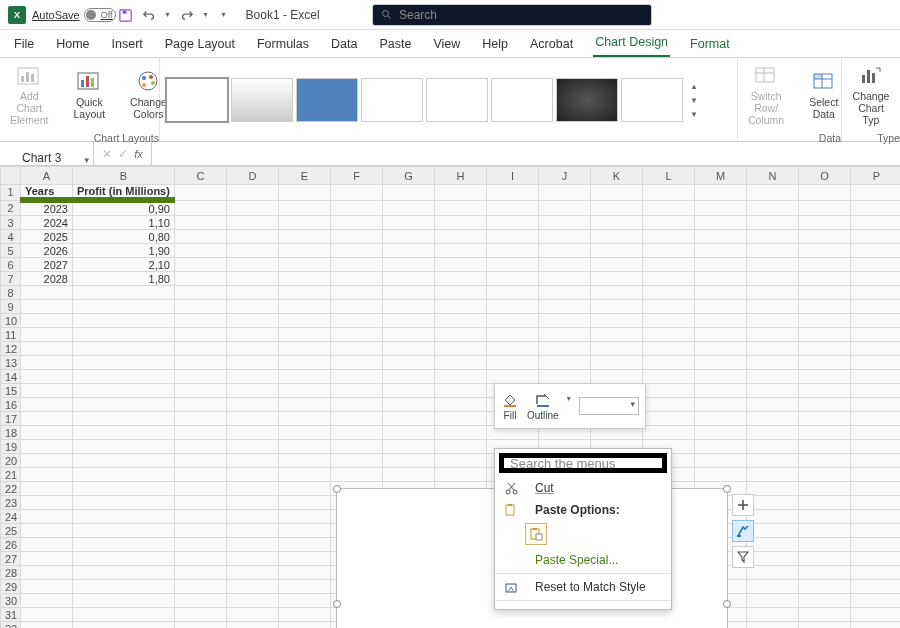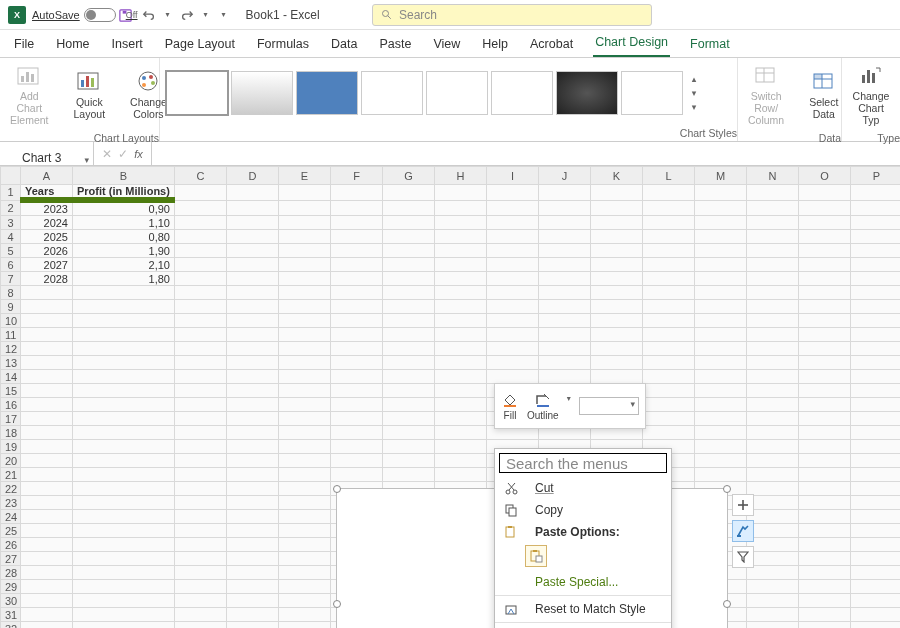--- a/index.html
+++ b/index.html
@@ -4,26 +4,26 @@
 <style>
   * { box-sizing: border-box; margin: 0; padding: 0; font-family: "Segoe UI", Arial, sans-serif; }
   body { background: #fafafa; width: 900px; height: 628px; overflow: hidden; font-size: 12px; color: #333; position: relative; }
 
   
   .titlebar { height: 30px; background: #fff; border-bottom: 1px solid #e0e0e0; display: flex; align-items: center; padding: 0 8px; gap: 6px; }
   .excel-icon { width: 18px; height: 18px; background: #1e7145; color: #fff; font-size: 9px; display: flex; align-items: center; justify-content: center; font-weight: bold; border-radius: 2px; }
   .autosave { display: flex; align-items: center; gap: 4px; font-size: 11px; text-decoration: underline; }
   .toggle { width: 32px; height: 14px; border: 1px solid #888; border-radius: 8px; position: relative; background: #fff; }
   .toggle::after { content: ""; position: absolute; left: 1px; top: 1px; width: 10px; height: 10px; background: #888; border-radius: 50%; }
-  .toggle-label { font-size: 9px; color: #666; margin-left: -28px; margin-top: 0px; position: relative; left: 34px; }
+  .toggle-label { font-size: 9px; color: #666; margin-left: -28px; margin-top: 0px; position: relative; left: 9px; }
   .qat { display: flex; align-items: center; gap: 10px; margin-left: 8px; }
   .qat-icon { width: 14px; height: 14px; color: #666; cursor: pointer; }
   .save-icon { color: #8e4ec6; }
   .doc-title { margin-left: 14px; font-size: 12px; color: #444; }
-  .search-box { margin-left: auto; margin-right: 240px; width: 280px; height: 22px; border: 1px solid #ccc; border-radius: 3px; display: flex; align-items: center; padding: 0 8px; gap: 6px; color: #888; background: #fef9c3; }
+  .search-box { margin-left: auto; margin-right: 240px; width: 280px; height: 22px; border: 1px solid #ccc; border-radius: 3px; display: flex; align-items: center; padding: 0 8px; gap: 6px; color: #888; background: #0f172a; }
   .search-box svg { width: 12px; height: 12px; }
 
   
   .tabs { height: 28px; background: #fff; display: flex; align-items: flex-end; padding: 0 12px; gap: 18px; border-bottom: 1px solid #d0d0d0; }
   .tab { font-size: 12.5px; color: #333; padding: 4px 2px 6px; cursor: pointer; }
   .tab.active { color: #1e7145; border-bottom: 2px solid #1e7145; font-weight: 500; }
   .tab.green { color: #1e7145; }
 
   
   .ribbon { height: 84px; background: #fff; border-bottom: 1px solid #ccc; display: flex; }
@@ -74,21 +74,21 @@
 
   
   .minitb { position: absolute; left: 494px; top: 217px; width: 152px; height: 46px; background: #fff; border: 1px solid #ccc; box-shadow: 0 2px 6px rgba(0,0,0,0.15); display: flex; align-items: center; padding: 2px 6px; gap: 8px; }
   .mini-col { display: flex; flex-direction: column; align-items: center; font-size: 10px; color: #444; gap: 2px; }
   .mini-ic { width: 18px; height: 16px; }
   .mini-dd { width: 62px; height: 18px; border: 1px solid #bbb; position: relative; }
   .mini-dd::after { content: "▾"; position: absolute; right: 3px; top: 1px; font-size: 9px; color: #666; }
 
   
   .ctxmenu { position: absolute; left: 494px; top: 282px; width: 178px; background: #fff; border: 1px solid #bcbcbc; box-shadow: 0 3px 8px rgba(0,0,0,0.2); font-size: 12px; }
-  .ctx-search { margin: 4px; height: 20px; border: 1px solid #000000; padding: 0 6px; color: #888; display: flex; align-items: center; font-size: 15px; }
+  .ctx-search { margin: 4px; height: 20px; border: 5px solid #000000; padding: 0 6px; color: #888; display: flex; align-items: center; font-size: 13px; }
   .ctx-item { display: flex; align-items: center; gap: 16px; padding: 3px 8px 3px 8px; cursor: pointer; color: #333; }
   .ctx-item.disabled { color: #4d7c0f; cursor: default; }
   .ctx-item .ci { width: 16px; height: 16px; display: flex; align-items: center; justify-content: center; color: #555; }
   .ctx-item.disabled .ci { color: #ccc; }
   .ctx-sep { height: 1px; background: #e0e0e0; margin: 2px 0; }
   .paste-icons { padding: 2px 8px 4px 30px; }
   .paste-ic { width: 22px; height: 22px; border: 1px solid #d4b36a; background: #fffbe8; display: inline-flex; align-items: center; justify-content: center; }
 
   svg { flex-shrink: 0; }
 </style>
@@ -201,21 +201,20 @@
       <div class="style-thumb style-white"></div>
       <div class="style-thumb style-white"></div>
       <div class="style-thumb style-dark"></div>
       <div class="style-thumb style-white"></div>
       <div class="style-updown">
         <span>▴</span>
         <span>▾</span>
         <span>▾</span>
       </div>
     </div>
-    <div class="ribbon-group-label">Chart Styles</div>
   </div>
 
   <div class="ribbon-group" style="width:104px">
     <div class="ribbon-group-content">
       <div class="ribbon-btn disabled">
         <div class="ic">
             <svg width="24" height="22" viewBox="0 0 24 22">
               <rect x="2" y="3" width="18" height="14" fill="none" stroke="#bfbfbf"></rect>
               <line x1="2" y1="8" x2="20" y2="8" stroke="#bfbfbf"></line>
               <line x1="10" y1="3" x2="10" y2="17" stroke="#bfbfbf"></line>
@@ -982,29 +981,20 @@
       <span class="ci">
           <svg width="13" height="13" viewBox="0 0 13 13">
             <circle cx="3" cy="10" r="2" fill="none" stroke="#555"></circle>
             <circle cx="10" cy="10" r="2" fill="none" stroke="#555"></circle>
             <line x1="4" y1="8" x2="10" y2="1" stroke="#555"></line>
             <line x1="9" y1="8" x2="3" y2="1" stroke="#555"></line>
           </svg>
         </span>
       <span style="text-decoration: underline; text-decoration-color:#999">Cut</span>
     </div>
-    <div class="ctx-item">
-      <span class="ci">
-          <svg width="13" height="13" viewBox="0 0 13 13">
-            <rect x="1" y="1" width="7" height="8" fill="none" stroke="#555"></rect>
-            <rect x="4" y="4" width="7" height="8" fill="#fff" stroke="#555"></rect>
-          </svg>
-        </span>
-      <span>Copy</span>
-    </div>
     <div class="ctx-item" style="cursor:default">
       <span class="ci">
           <svg width="14" height="14" viewBox="0 0 14 14">
             <rect x="2" y="2" width="8" height="10" fill="none" stroke="#c49a3a"></rect>
             <rect x="4" y="1" width="4" height="2" fill="#c49a3a"></rect>
           </svg>
         </span>
       <span style="font-weight:bold">Paste Options:</span>
     </div>
     <div class="paste-icons">

